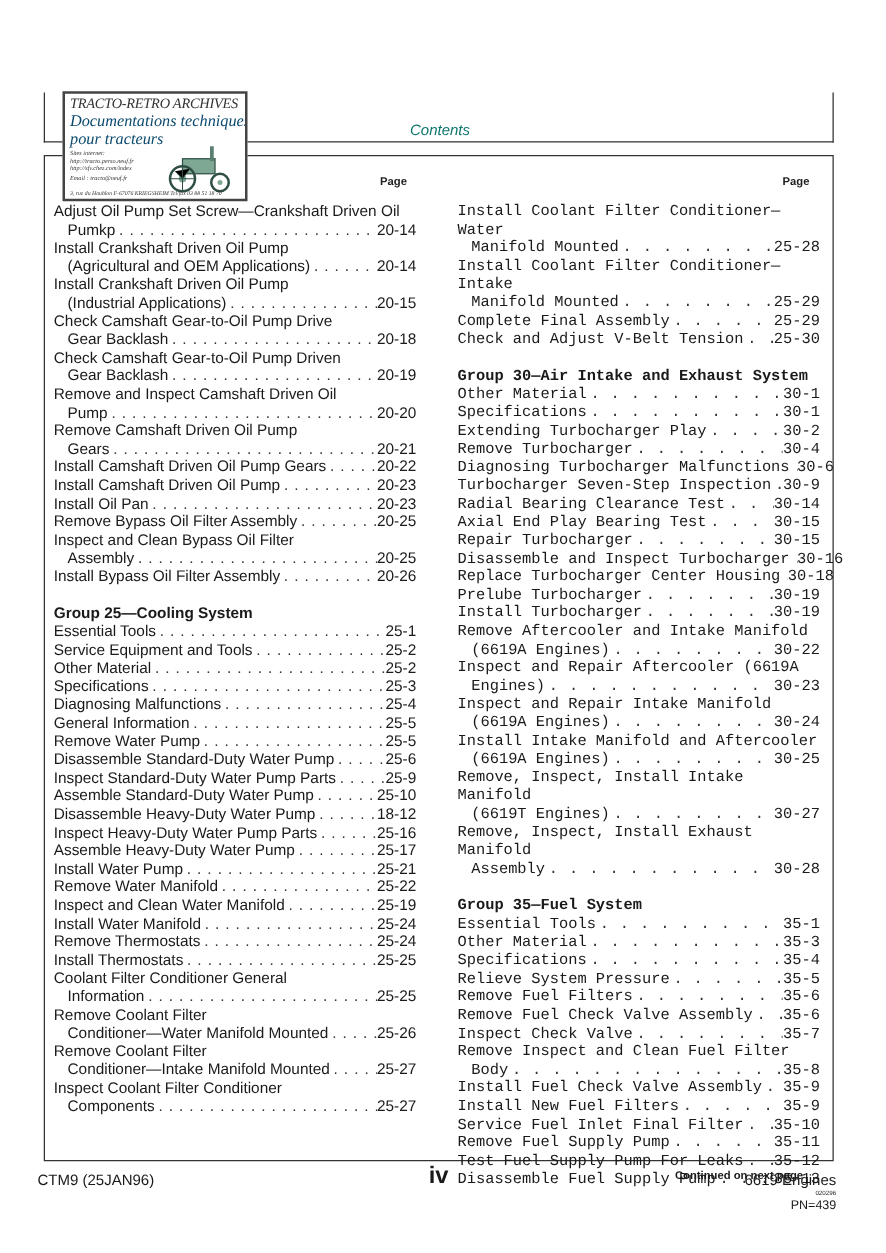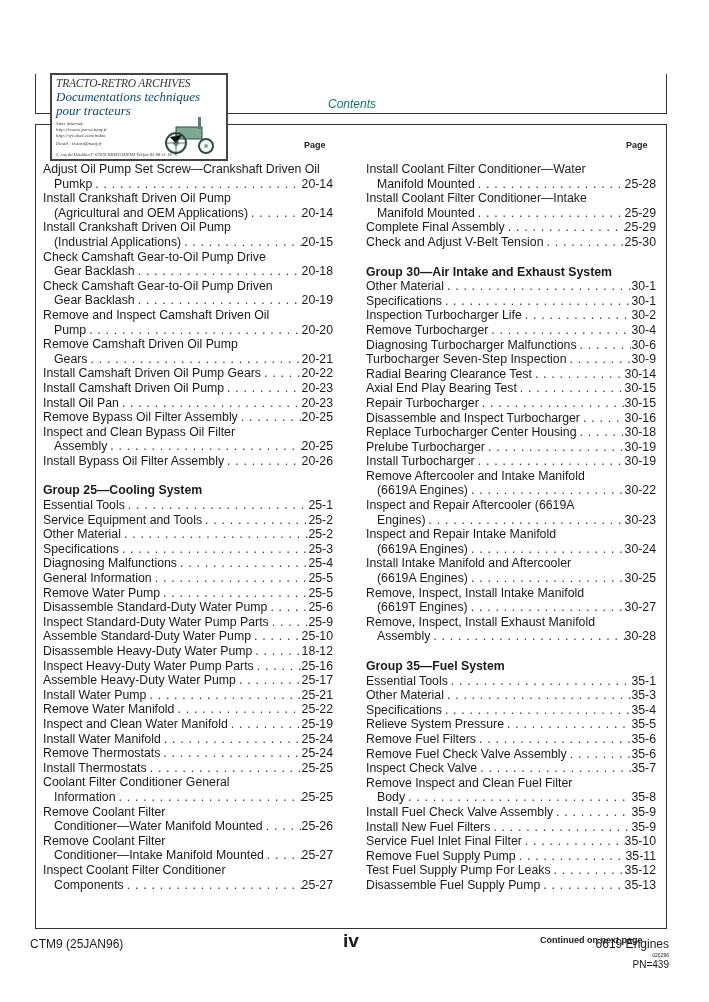--- a/index.html
+++ b/index.html
@@ -6,32 +6,32 @@
   body { width:709px; height:1002px; position:relative; overflow:hidden;
          font-family:"Liberation Sans", sans-serif; color:#1a1a1a; }
 
   .hdr-box { position:absolute; left:35px; top:74px; width:632px; height:40px;
              border-left:1.5px solid #333; border-right:1.5px solid #333; border-bottom:1.5px solid #333; box-sizing:border-box; }
   .hdr-title { position:absolute; left:328px; top:97px; font-style:italic; font-size:12px; color:#0f766e; }
 
   .main-box { position:absolute; left:35px; top:124px; width:632px; height:805px;
               border:1.5px solid #333; box-sizing:border-box; }
 
-  .logo { position:absolute; left:50px; top:73px; width:178px; height:88px; background:#fff;
+  .logo { position:absolute; left:50px; top:73px; width:148px; height:88px; background:#fff;
           border:2px solid #444; box-sizing:border-box; padding:2px 4px; overflow:hidden; }
   .logo-l1 { font-family:"Liberation Serif", serif; font-style:italic; font-size:11.5px; color:#333; letter-spacing:-0.2px; line-height:13px; white-space:nowrap; }
   .logo-l2, .logo-l3 { font-family:"Liberation Serif", serif; font-style:italic; font-size:13px; color:#0c4a6e; line-height:14px; white-space:nowrap; }
   .logo-small { font-family:"Liberation Serif", serif; font-style:italic; font-size:5px; line-height:6px; color:#333; white-space:nowrap; }
   .logo-tractor { position:absolute; right:6px; top:40px; width:58px; height:40px; }
   .logo-addr { position:absolute; left:4px; bottom:2px; font-family:"Liberation Serif", serif; font-style:italic; font-size:4.6px; color:#333; white-space:nowrap; }
 
   .page-hdr { position:absolute; top:140px; font-weight:bold; font-size:9px; color:#222; }
   .col { position:absolute; top:162px; width:290px; font-size:12.3px; line-height:14.6px; }
   .col-left { left:43px; }
-  .col-right { left:366px; }
+  .col-right { left:366px;font-family:Liberation Mono, monospace; }
 
   .entry-line { display:flex; white-space:nowrap; }
   .entry-line .t { flex:0 0 auto; }
   .entry-line .dots { flex:1 1 auto; overflow:hidden; letter-spacing:3.2px; padding:0 3px; color:#333; }
   .entry-line .dots::before { content:". . . . . . . . . . . . . . . . . . . . . . . . . . . . . . . . . . . . . . . . . . . . . . . . . . . . . . . . . . . . . . . . . . . . . . . . ."; letter-spacing:0.7px; }
   .entry-line .pg { flex:0 0 auto; text-align:right; }
   .cont { padding-left:11px; }
   .group-hd { font-weight:bold; margin-top:15px; }
 
   .continued { position:absolute; left:540px; top:911px; font-weight:bold; font-size:9px;margin-top:24px; }
@@ -390,21 +390,21 @@
       </div>
       <div>
         <div class="entry-line">
           <span class="t">Specifications</span>
           <span class="dots"></span>
           <span class="pg">30-1</span>
         </div>
       </div>
       <div>
         <div class="entry-line">
-          <span class="t">Inspection Turbocharger Life</span>
+          <span class="t">Extending Turbocharger Play</span>
           <span class="dots"></span>
           <span class="pg">30-2</span>
         </div>
       </div>
       <div>
         <div class="entry-line">
           <span class="t">Remove Turbocharger</span>
           <span class="dots"></span>
           <span class="pg">30-4</span>
         </div>

